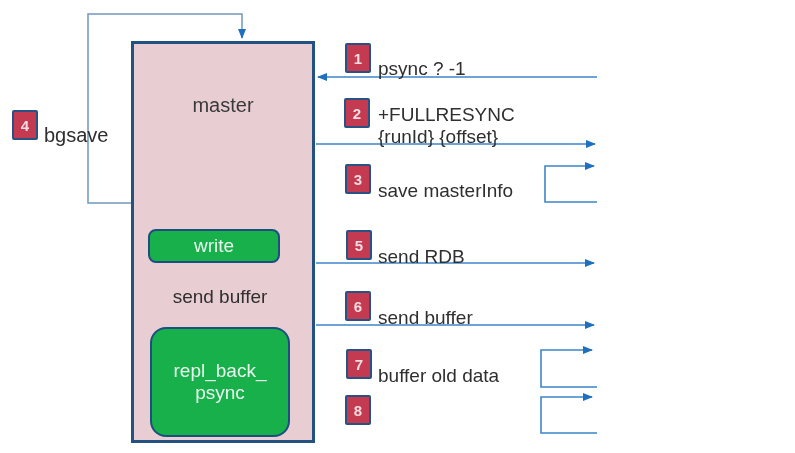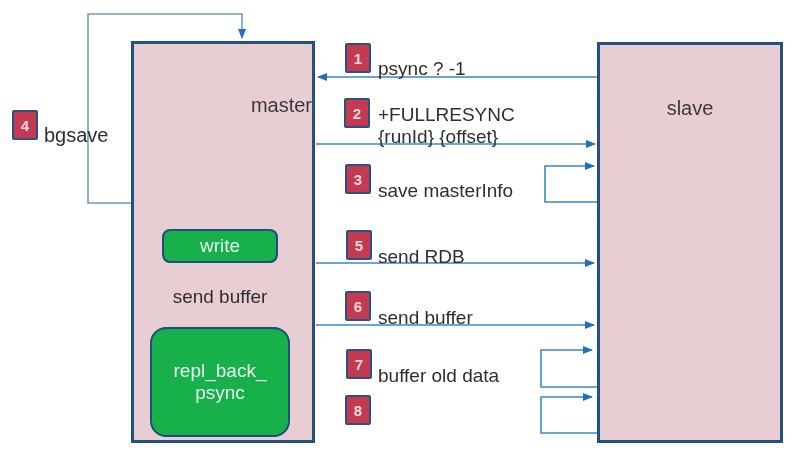--- a/index.html
+++ b/index.html
@@ -70,28 +70,25 @@
     <path d="M316,325 L594,325" marker-end="url(#ah)"></path>
 
     <path d="M597,387 L541,387 L541,350 L592,350" marker-end="url(#ah)"></path>
 
     <path d="M597,433 L541,433 L541,397 L592,397" marker-end="url(#ah)"></path>
 
     <path d="M218,264 L218,324" marker-end="url(#ah)"></path>
   </svg>
 
   <div class="node" style="left:131px;top:41px;width:184px;height:402px;">
-    <span class="node-label" style="top:50px;text-align:right;">master</span>
+    <span class="node-label" style="top:50px;">master</span>
   </div>
 
-  <div class="node" style="left:597px;top:42px;width:186px;height:401px;">
-    <span class="node-label" style="top:52px;">slave</span>
-  </div>
 
-  <div class="greenbox" style="left:162px;top:229px;width:116px;height:34px;border-radius:8px;">
+  <div class="greenbox" style="left:148px;top:229px;width:132px;height:34px;border-radius:8px;">
     <span>write</span>
   </div>
 
   <div class="inner-label" style="left:150px;top:286px;width:140px;">send buffer</div>
 
   <div class="greenbox" style="left:150px;top:327px;width:140px;height:110px;border-radius:16px;">
     <span>repl_back_</span>
     <span>psync</span>
   </div>
 

